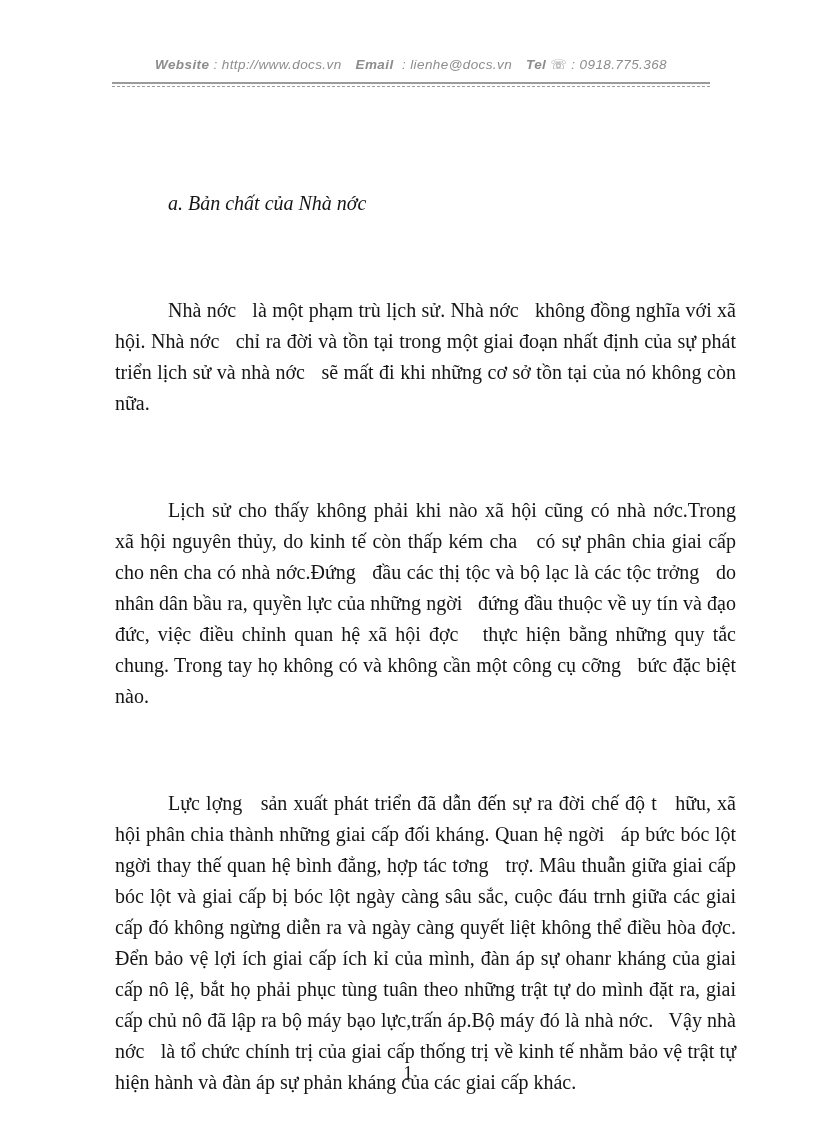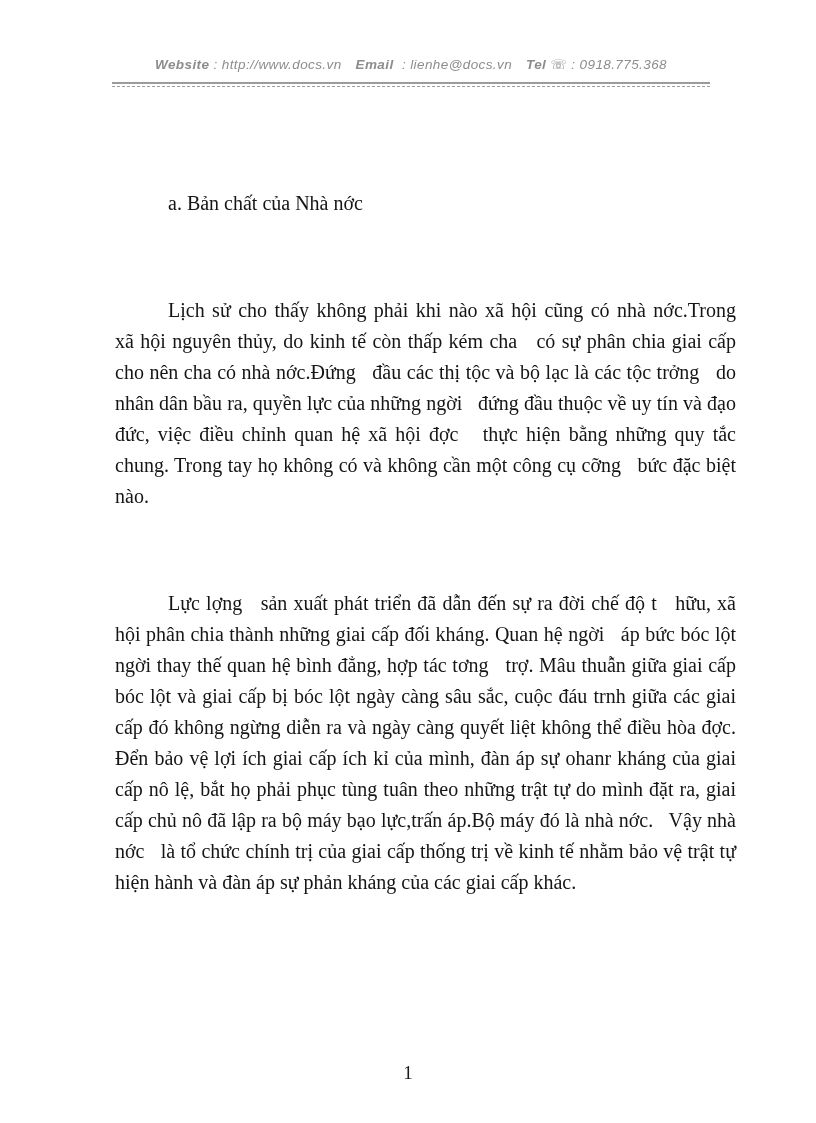--- a/index.html
+++ b/index.html
@@ -47,21 +47,21 @@
     font-size: 20px;
     line-height: 31px;
     text-align: justify;
     white-space: pre-wrap;
   }
   .para {
     text-indent: 53px;
     margin-bottom: 14px;
   }
   .heading-main { text-indent: 71px; }
-  .heading-italic { }
+  .heading-italic { font-style: italic; }
   .page-number {
     position: absolute;
     top: 1049px;
     left: 0;
     width: 100%;
     text-align: center;
     font-size: 19px;
     color: #1a1a1a;
   }
   .bottom-dotted {
@@ -76,20 +76,21 @@
 <body>
 
 <div class="page">
 
   <div class="header"><span class="hdr-seg"><span class="hdr-label">Website</span><span> : http://www.docs.vn</span></span><span class="hdr-seg"><span class="hdr-label">Email</span><span>  : lienhe@docs.vn</span></span><span class="hdr-seg"><span class="hdr-label">Tel</span> <span class="phone-glyph">☏</span><span> : 0918.775.368</span></span></div>
 
   <div class="header-rule"></div>
 
   <div class="content">
     <div class="para heading-italic">a. Bản chất của Nhà nớc</div>
+    <div class="para">Nhà nớc   là một phạm trù lịch sử. Nhà nớc   không đồng nghĩa với xã hội. Nhà nớc   chỉ ra đời và tồn tại trong một giai đoạn nhất định của sự phát triển lịch sử và nhà nớc   sẽ mất đi khi những cơ sở tồn tại của nó không còn nữa.</div>
     <div class="para">Lịch sử cho thấy không phải khi nào xã hội cũng có nhà nớc.Trong   xã hội nguyên thủy, do kinh tế còn thấp kém cha   có sự phân chia giai cấp cho nên cha có nhà nớc.Đứng   đầu các thị tộc và bộ lạc là các tộc trởng   do nhân dân bầu ra, quyền lực của những ngời   đứng đầu thuộc về uy tín và đạo đức, việc điều chỉnh quan hệ xã hội đợc   thực hiện bằng những quy tắc chung. Trong tay họ không có và không cần một công cụ cỡng   bức đặc biệt nào.</div>
     <div class="para">Lực lợng   sản xuất phát triển đã dẫn đến sự ra đời chế độ t   hữu, xã hội phân chia thành những giai cấp đối kháng. Quan hệ ngời   áp bức bóc lột ngời thay thế quan hệ bình đẳng, hợp tác tơng   trợ. Mâu thuẫn giữa giai cấp bóc lột và giai cấp bị bóc lột ngày càng sâu sắc, cuộc đáu trnh giữa các giai cấp đó không ngừng diễn ra và ngày càng quyết liệt không thể điều hòa đợc.   Đển bảo vệ lợi ích giai cấp ích kỉ của mình, đàn áp sự ohanr kháng của giai cấp nô lệ, bắt họ phải phục tùng tuân theo những trật tự do mình đặt ra, giai cấp chủ nô đã lập ra bộ máy bạo lực,trấn áp.Bộ máy đó là nhà nớc.   Vậy nhà nớc   là tổ chức chính trị của giai cấp thống trị về kinh tế nhằm bảo vệ trật tự hiện hành và đàn áp sự phản kháng của các giai cấp khác.</div>
     
   </div>
 
   <div class="page-number">1</div>
 
   <div class="bottom-dotted"></div>
 
 </div>

